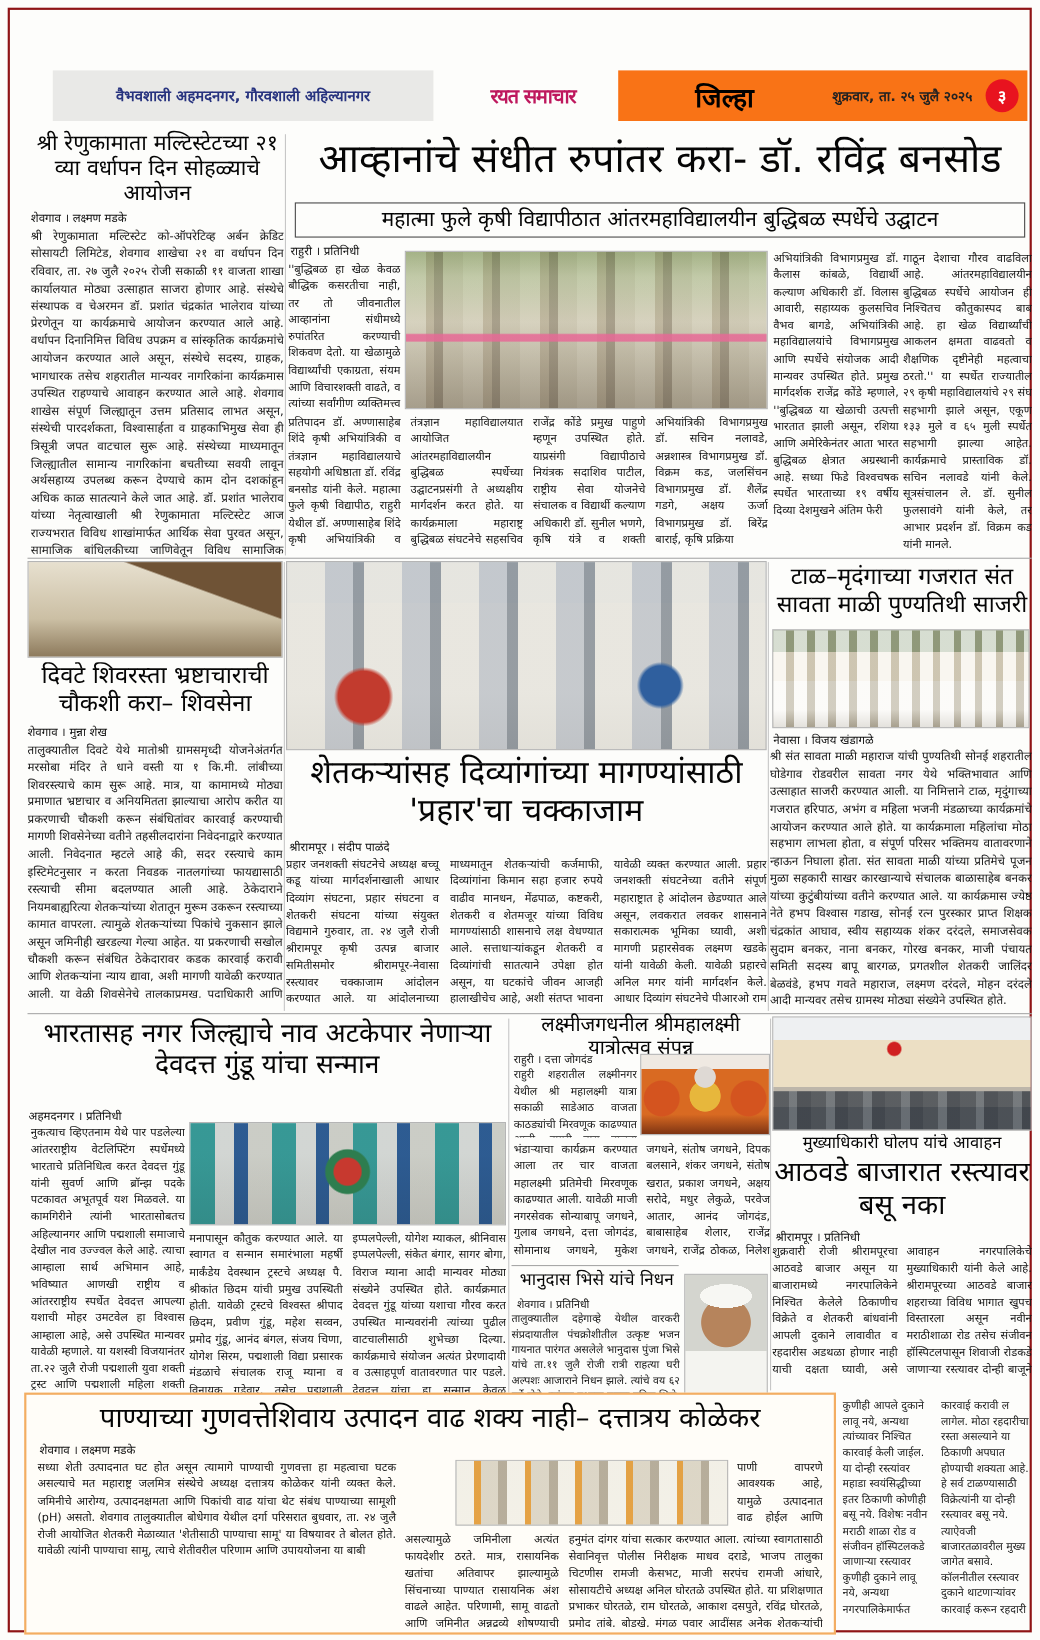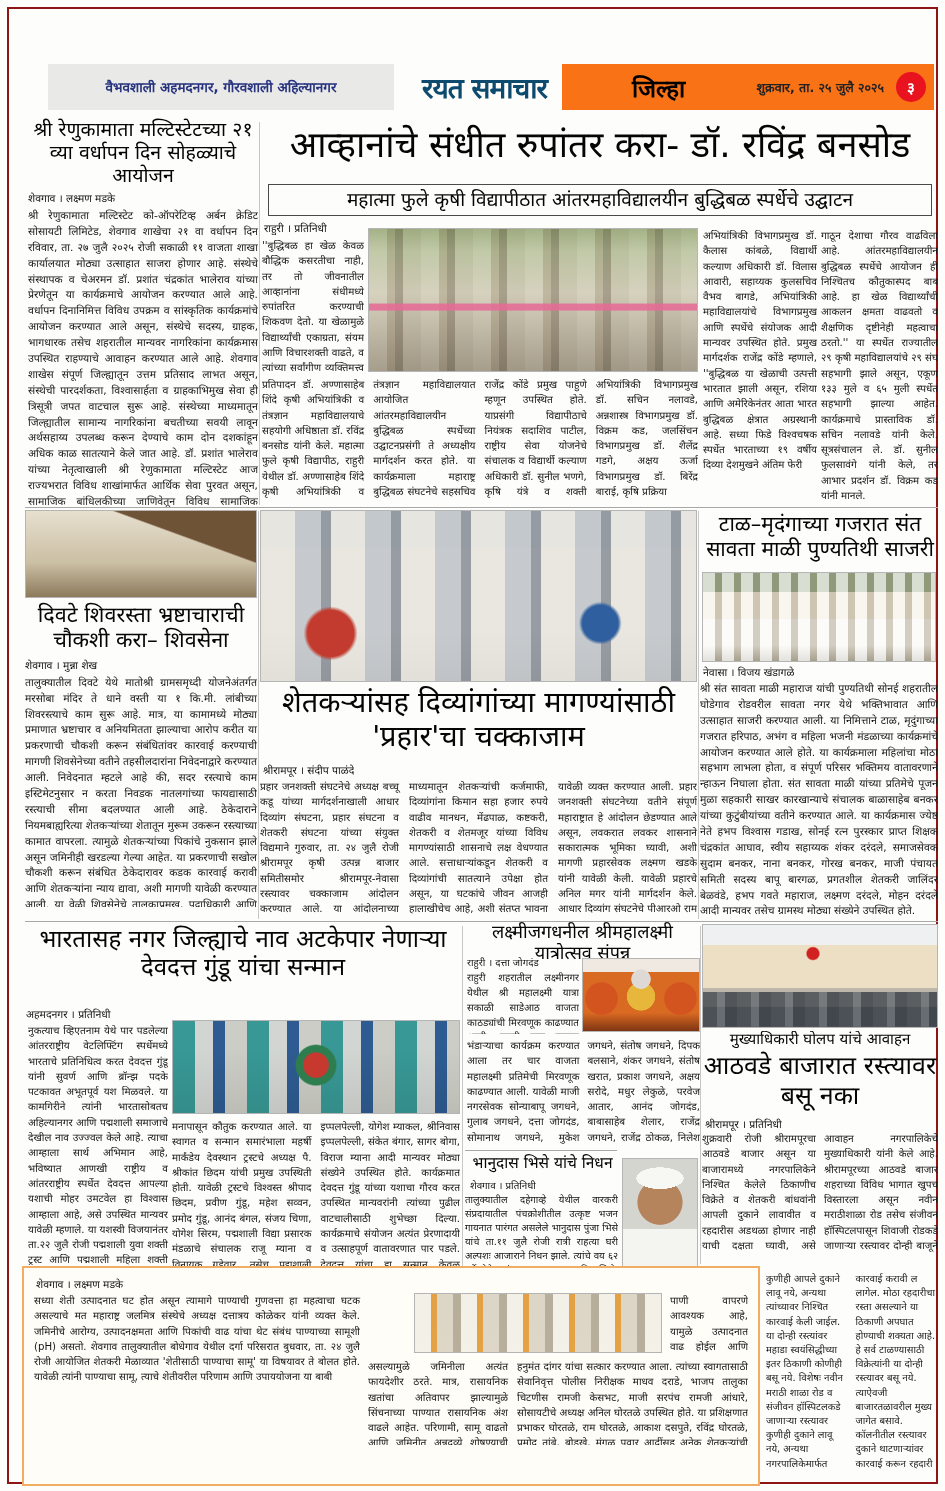--- a/index.html
+++ b/index.html
@@ -3,21 +3,21 @@
 <meta charset="utf-8">
 <style>
   *{margin:0;padding:0;box-sizing:border-box}
   html,body{width:945px;background:#fdfdfb}
   body{height:1491px;position:relative;font-family:"DejaVu Sans",sans-serif;color:#1a1a1a}
   .frame{position:absolute;inset:7px;border:2px solid #8f1416;pointer-events:none}
   .abs{position:absolute;overflow:hidden}
   
   #ed-box{left:48px;top:64px;width:346px;height:46px;background:#e9e9e7;display:flex;align-items:center;justify-content:center;text-align:center}
   #ed-box span{font-size:13.5px;font-weight:bold;color:#27337f}
-  #masthead{left:394px;top:62px;width:181px;height:50px;display:flex;align-items:center;justify-content:center;font-size:28px;font-weight:bold;color:#0c4a6e;letter-spacing:-1px;white-space:nowrap}
+  #masthead{left:394px;top:62px;width:181px;height:50px;display:flex;align-items:center;justify-content:center;font-size:18px;font-weight:bold;color:#be185d;letter-spacing:-1px;white-space:nowrap}
   #sec-box{left:562px;top:64px;width:372px;height:46px;background:#f97316;display:flex;align-items:center}
   #sec-label{font-size:24px;font-weight:bold;margin-left:70px;color:#000}
   #date-label{font-size:12.5px;font-weight:bold;margin-left:auto;color:#222}
   #pgnum{width:30px;height:30px;border-radius:50%;background:#e8131f;color:#fff;font-size:15px;font-weight:bold;display:flex;align-items:center;justify-content:center;margin:0 8px 0 12px}
   
   .hl{font-weight:normal;color:#050505;text-align:center;line-height:1.18}
   .byline{font-size:10.5px;font-weight:normal;color:#111;white-space:nowrap}
   .body-txt{font-size:10.6px;line-height:1.5;text-align:justify;color:#161616}
   .small{font-size:10.2px}
   
@@ -212,20 +212,21 @@
 <div class="abs hl" id="bazaar-kicker">मुख्याधिकारी घोलप यांचे आवाहन</div>
 <div class="abs hl" id="bazaar-hl">आठवडे बाजारात रस्त्यावर बसू नका</div>
 <div class="abs byline" id="bazaar-byline">श्रीरामपूर । प्रतिनिधी</div>
 <div class="abs body-txt small" id="bazaar-top">शुक्रवारी रोजी श्रीरामपूरचा आठवडे बाजार असून या बाजारामध्ये नगरपालिकेने निश्चित केलेले ठिकाणीच विक्रेते व शेतकरी बांधवांनी आपली दुकाने लावावीत व रहदारीस अडथळा होणार नाही याची दक्षता घ्यावी, असे आवाहन नगरपालिकेचे मुख्याधिकारी यांनी केले आहे. श्रीरामपूरच्या आठवडे बाजार शहराच्या विविध भागात खुपच विस्तारला असून नवीन मराठीशाळा रोड तसेच संजीवन हॉस्पिटलपासून शिवाजी रोडकडे जाणाऱ्या रस्त्यावर दोन्ही बाजूने विक्रेते बसत असल्याने वाहतुकीची मोठी कोंडी होते. विशेषतः नवीन मराठी शाळा रोड व महाडा कॉलनीच्या</div>
 <div class="abs" id="bazaar-bottom">कुणीही आपले दुकाने लावू नये, अन्यथा त्यांच्यावर निश्चित कारवाई केली जाईल. या दोन्ही रस्त्यांवर महाडा स्वयंसिद्धीच्या इतर ठिकाणी कोणीही बसू नये. विशेषः नवीन मराठी शाळा रोड व संजीवन हॉस्पिटलकडे जाणाऱ्या रस्त्यावर कुणीही दुकाने लावू नये, अन्यथा नगरपालिकेमार्फत कारवाई करावी ल लागेल. मोठा रहदारीचा रस्ता असल्याने या ठिकाणी अपघात होण्याची शक्यता आहे. हे सर्व टाळण्यासाठी विक्रेत्यांनी या दोन्ही रस्त्यावर बसू नये. त्याऐवजी बाजारतळावरील मुख्य जागेत बसावे. कॉलनीतील रस्त्यावर दुकाने थाटणाऱ्यांवर कारवाई करून रहदारी सुरळीत राहील याची दक्षता घेतली जाईल, असे आवाहन नगरपालिकेचे मुख्याधिकारी मच्छिंद्र घोलप यांनी यावेळी केले आहे.</div>
 
 <div class="vr" id="vr4"></div>
 <div class="vr" id="vr5"></div>
 
 <div class="abs" id="kolekar-box">
+  <div class="hl">पाण्याच्या गुणवत्तेशिवाय उत्पादन वाढ शक्य नाही– दत्तात्रय कोळेकर</div>
   <div class="byline" id="k-byline">शेवगाव । लक्ष्मण मडके</div>
   <div id="k-row">
     <div class="body-txt small" id="k-left">सध्या शेती उत्पादनात घट होत असून त्यामागे पाण्याची गुणवत्ता हा महत्वाचा घटक असल्याचे मत महाराष्ट्र जलमित्र संस्थेचे अध्यक्ष दत्तात्रय कोळेकर यांनी व्यक्त केले. जमिनीचे आरोग्य, उत्पादनक्षमता आणि पिकांची वाढ यांचा थेट संबंध पाण्याच्या सामूशी (pH) असतो. शेवगाव तालुक्यातील बोधेगाव येथील दर्गा परिसरात बुधवार, ता. २४ जुलै रोजी आयोजित शेतकरी मेळाव्यात 'शेतीसाठी पाण्याचा सामू' या विषयावर ते बोलत होते. यावेळी त्यांनी पाण्याचा सामू, त्याचे शेतीवरील परिणाम आणि उपाययोजना या बाबी</div>
     <div id="k-right-wrap">
       <div id="k-toprow">
         <div id="kolekar-photo"></div>
         <div class="body-txt small" id="k-sliver">पाणी वापरणे आवश्यक आहे, यामुळे उत्पादनात वाढ होईल आणि खर्चांतही बचत होईल,'' असा सल्ला कोळेकर यांनी उपस्थित शेतकऱ्यांना दिला. कार्यक्रमात सेवानिवृत्त पोलीस निरीक्षक शिवाजी मल्लेश, आरोग्य सल्लागार जयवंत वाडेकर, तसेच हनुमंत तोंडे यांचा सत्कार करण्यात आला.</div>
       </div>
       <div id="k-botrow">
         <div class="body-txt small" id="k-colA">असल्यामुळे जमिनीला अत्यंत फायदेशीर ठरते. मात्र, रासायनिक खतांचा अतिवापर झाल्यामुळे सिंचनाच्या पाण्यात रासायनिक अंश वाढले आहेत. परिणामी, सामू वाढतो आणि जमिनीत अन्नद्रव्ये शोषण्याची प्रक्रिया विस्कळीत होते, असे त्यांनी सांगितले. ''जसे आपण स्वतःसाठी स्वच्छ पाणी वापरतो, तसेच शेतीसाठीही योग्य सामू असलेले</div>

